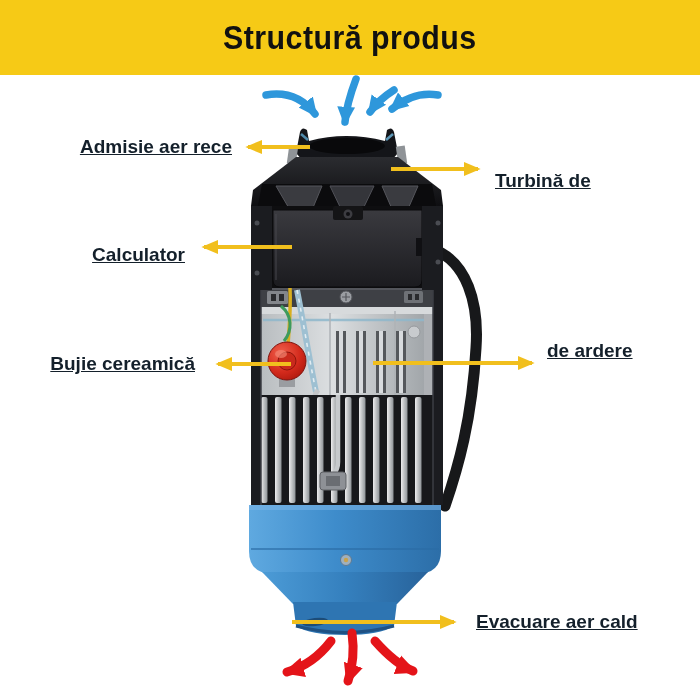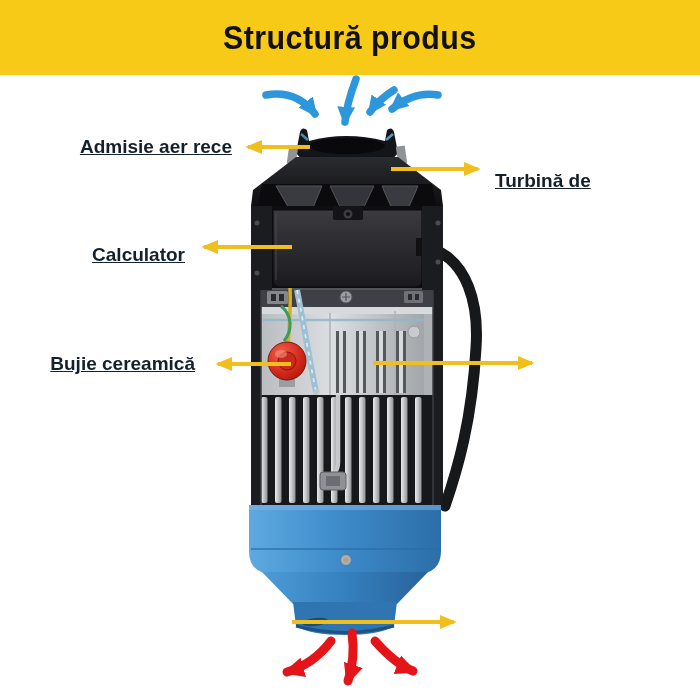--- a/index.html
+++ b/index.html
@@ -231,16 +231,18 @@
 
   <div class="label two-line" style="left:495px;top:142px;margin-top:26px;">
     <div>Turbină de</div>
   </div>
 
   <div class="label r" style="right:515px;top:245px;">Calculator</div>
 
   <div class="label r" style="right:505px;top:354px;text-align:right;">Bujie cereamică</div>
 
   <div class="label two-line" style="left:547px;top:338px;">
+    <div>de ardere</div>
   </div>
 
+  <div class="label" style="left:476px;top:612px;">Evacuare aer cald</div>
 
 </div>
 
 </body></html>

